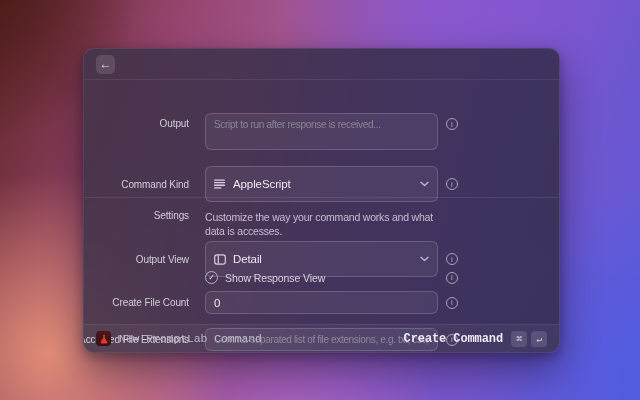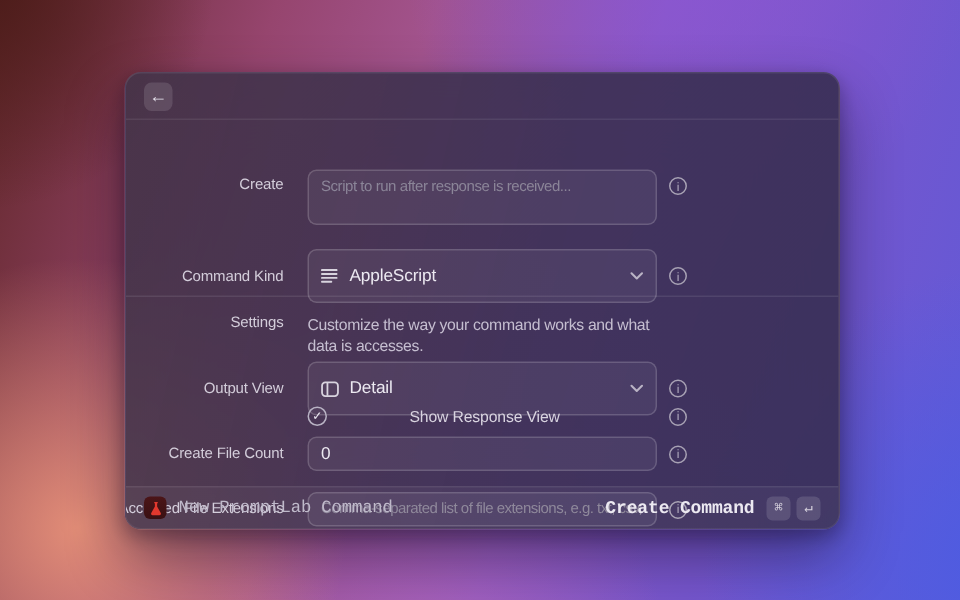--- a/index.html
+++ b/index.html
@@ -86,21 +86,21 @@
   }
 
   .row-checkbox { top: 191px; }
   .checkbox-wrap { display: flex; align-items: center; gap: 7px; width: 233px; cursor: pointer; }
   .checkbox {
     width: 13px; height: 13px; border-radius: 50%;
     border: 1px solid #b9b3c4; flex: none;
     display: grid; place-items: center;
     color: #ece9f1; font-size: 8px; line-height: 1;
   }
-  .checkbox-label { font-size: 10.5px; color: #d9d4e0; letter-spacing: -0.1px; margin-left: 48px; }
+  .checkbox-label { font-size: 10.5px; color: #d9d4e0; letter-spacing: -0.1px; }
 
   .row-min-count { top: 211px; }
   input.field {
     height: 23px; outline: none; padding: 0 8px;
     font-size: 11.5px; font-family: "Liberation Sans", sans-serif;
     white-space: nowrap; overflow: hidden;
   }
   .row-ext { top: 248px; }
   .row-ext input.field { font-size: 10px; letter-spacing: -0.35px; }
 
@@ -144,21 +144,21 @@
   <div class="header">
     <button class="back-btn">
       <span>←</span>
     </button>
   </div>
 
   <div class="content">
 
     <div class="row row-script">
       <div class="cell-label">
-          <span>Create</span>
+          <span>Output</span>
         </div>
       <textarea class="field" placeholder="Script to run after response is received..." style=""></textarea>
       <span class="info">
           <span>i</span>
         </span>
     </div>
 
     <div class="row row-script-kind">
       <div class="cell-label">
           <span>Command Kind</span>

